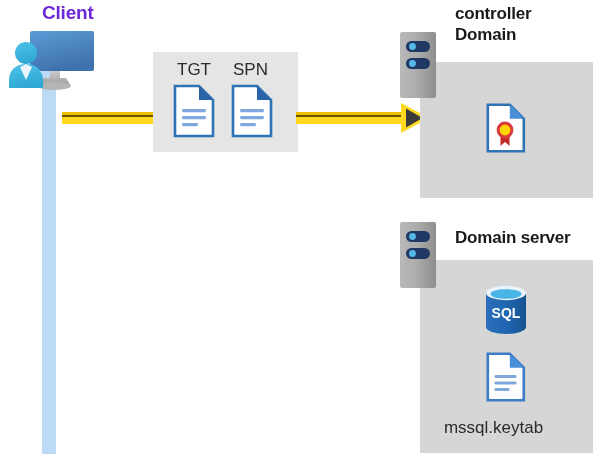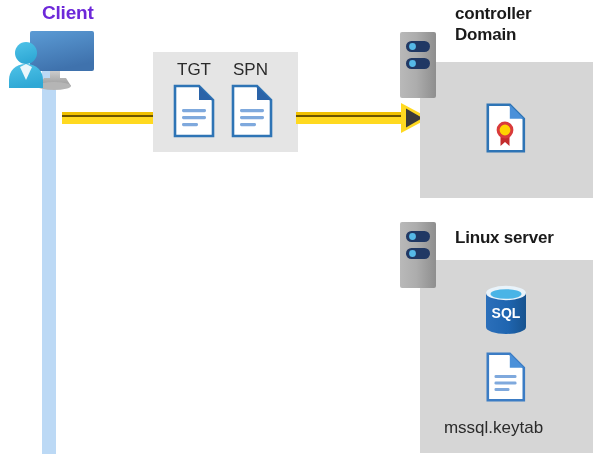--- a/index.html
+++ b/index.html
@@ -283,21 +283,21 @@
       </defs>
       <rect x="0" y="0" width="36" height="66" rx="2" fill="url(#towerGradB)"></rect>
       <rect x="6" y="9" width="24" height="11" rx="5.5" fill="#203864"></rect>
       <circle cx="12.5" cy="14.5" r="3.4" fill="#55b9e8"></circle>
       <rect x="6" y="26" width="24" height="11" rx="5.5" fill="#203864"></rect>
       <circle cx="12.5" cy="31.5" r="3.4" fill="#55b9e8"></circle>
     </svg>
   </div>
 
   <div class="server-title" id="linux-title">
-    <div>Linux server</div>
+    <div>Domain server</div>
   </div>
 
   <div class="abs" id="sql-icon">
     <svg width="46" height="52" viewBox="0 0 46 52">
       <defs>
         <linearGradient id="dbBody" x1="0" y1="0" x2="1" y2="0">
           <stop offset="0%" stop-color="#2b6fba"></stop>
           <stop offset="55%" stop-color="#1f65b0"></stop>
           <stop offset="100%" stop-color="#17538f"></stop>
         </linearGradient>

